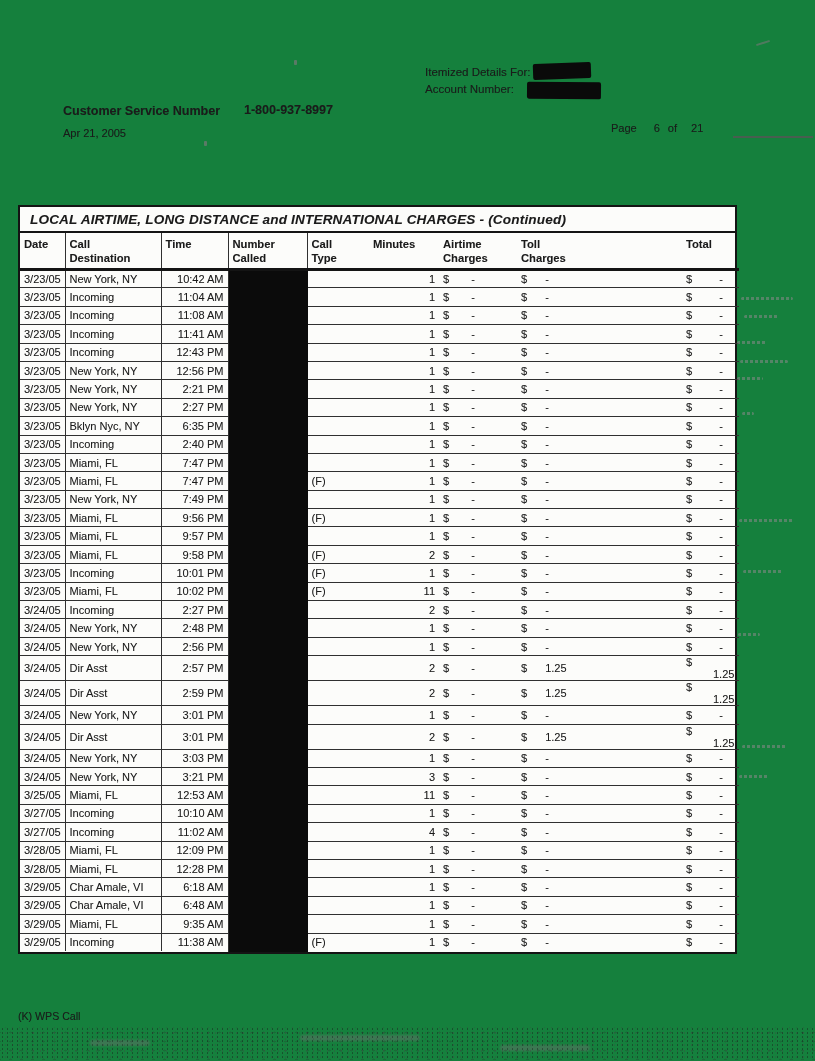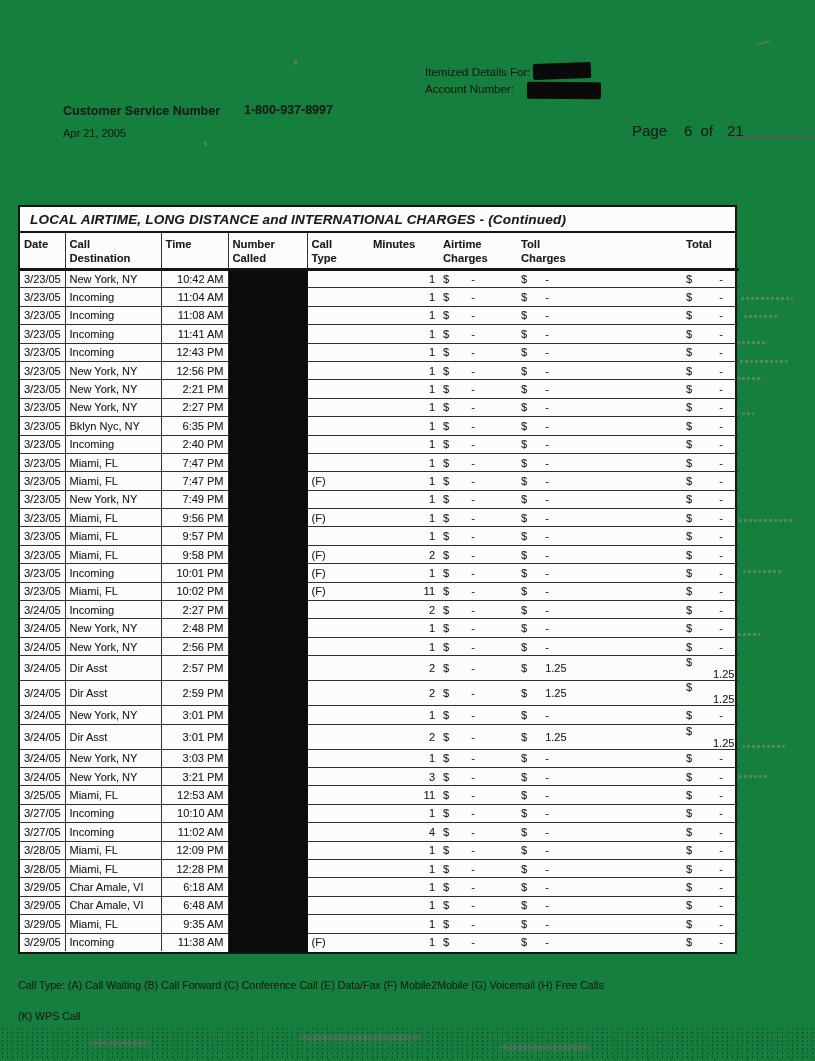--- a/index.html
+++ b/index.html
@@ -14,21 +14,21 @@
   
   .itemized-block { position:absolute; left:425px; top:64px; font-size:11.5px; line-height:17px; }
   .redact { position:absolute; background:#0a0a0a; border-radius:2px; }
   .redact-name   { left:533px; top:63px;  width:58px; height:16px; transform:rotate(-2deg); }
   .redact-acct   { left:527px; top:82px;  width:74px; height:17px; transform:rotate(0.6deg); }
 
   .cs-label  { position:absolute; left:63px;  top:104px; font-size:12.5px; font-weight:bold; }
   .cs-number { position:absolute; left:244px; top:103px; font-size:12.5px; font-weight:bold; }
   .stmt-date { position:absolute; left:63px;  top:127px; font-size:11px; }
 
-  .page-info { position:absolute; left:632px; top:122px; font-size:15px; }
+  .page-info { position:absolute; left:611px; top:122px; font-size:11px; }
   .page-info .gap-a { margin-left:17px; }
   .page-info .gap-b { margin-left:8px; }
   .page-info .gap-c { margin-left:14px; }
   .page-rule { position:absolute; left:733px; top:136px; width:80px; height:1.5px; background:#555; opacity:.8; }
 
   
   .charges-box { position:absolute; left:18px; top:205px; width:719px; border:2px solid #141414; background:#fcfcfa; }
   .charges-title {
     border-bottom:2px solid #141414; font-weight:bold; font-style:italic;
     font-size:13.5px; padding:5px 10px 4px; letter-spacing:.2px; white-space:nowrap;
@@ -527,21 +527,20 @@
             <td class="c-type">(F)</td>
             <td class="c-min">1</td>
             <td class="c-air money"><span class="cur">$</span><span class="val">-</span></td>
             <td class="c-toll money"><span class="cur">$</span><span class="val">-</span></td>
             <td class="c-total money"><span class="cur">$</span><span class="val">-</span></td>
           </tr>
         </tbody>
     </table>
   </div>
 
-  <div class="legend">Call Type: (A) Call Waiting (B) Call Forward (C) Conference Call (E) Data/Fax (F) Mobile2Mobile (G) Voicemail (H) Free Calls</div>
   <div class="wps-note">(K) WPS Call</div>
 
   <div class="tickmark" style="left:756px; top:42px;"></div>
   <div class="dotmark" style="left:294px; top:60px;"></div>
   <div class="dotmark" style="left:204px; top:141px;"></div>
   <div class="smudge" style="left:741px; top:297px; width:52px;"></div>
   <div class="smudge" style="left:744px; top:315px; width:34px;"></div>
   <div class="smudge" style="left:737px; top:341px; width:30px;"></div>
   <div class="smudge" style="left:740px; top:360px; width:48px;"></div>
   <div class="smudge" style="left:737px; top:377px; width:26px;"></div>

